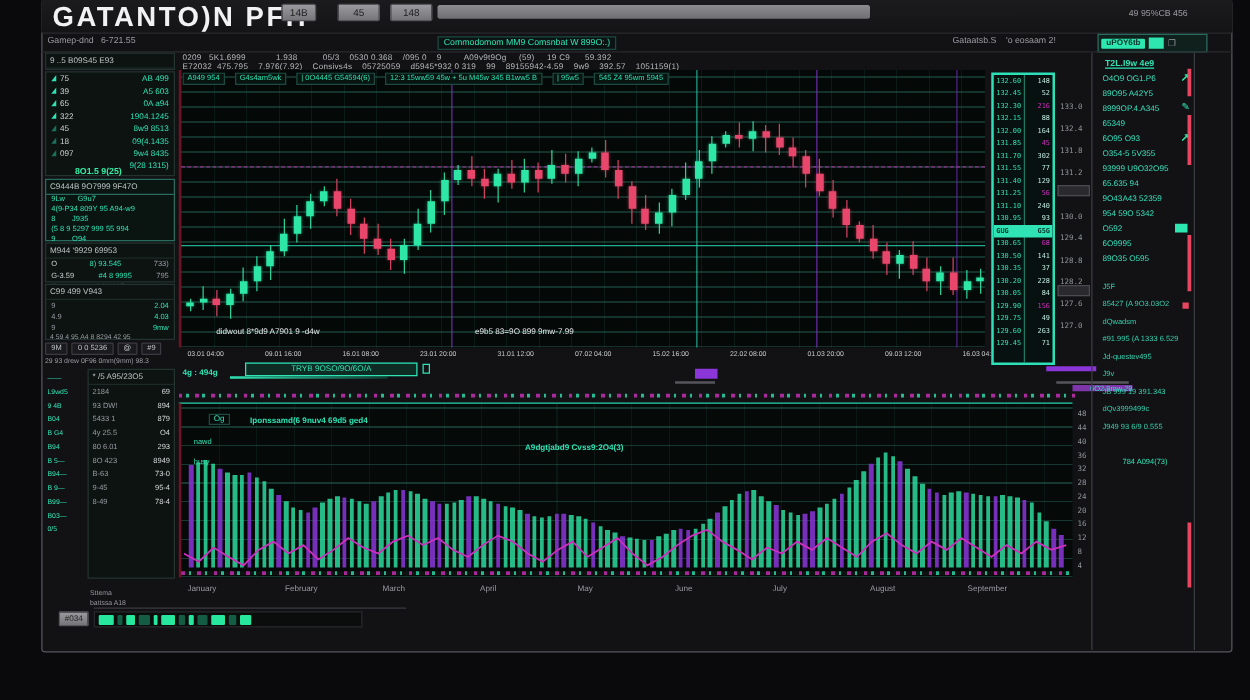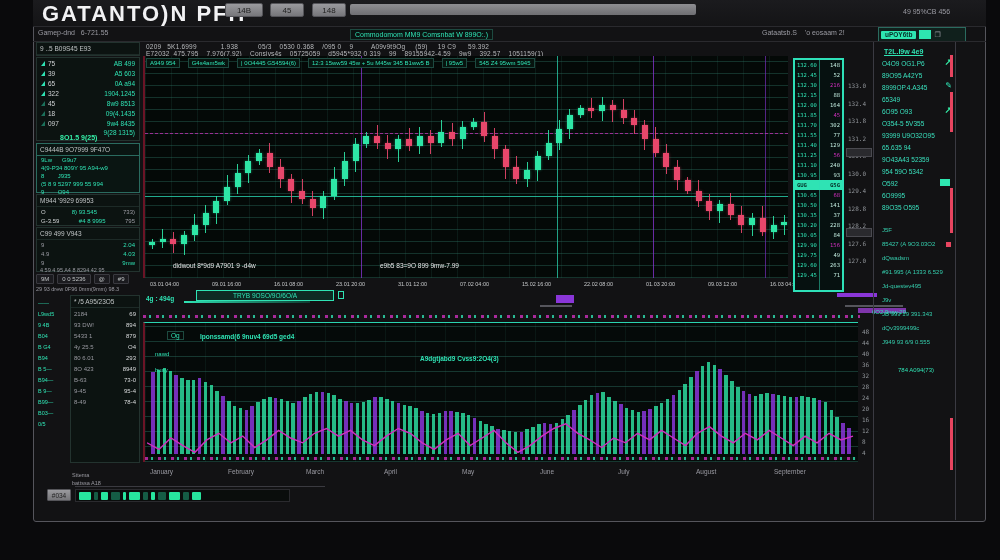--- a/index.html
+++ b/index.html
@@ -47,21 +47,21 @@
 </style>
 </head>
 <body>
 
 <div class="screen">
 
   <div class="abs window"></div>
 
   <div class="abs titlebar"></div>
   <div class="abs app-title">GATANTO)N PFH</div>
-  <div class="abs tb-btn" style="left:225px;width:38px;">14B</div>
+  <div class="abs tb-btn" style="left:225px;width:28px;">14B</div>
   <div class="abs tb-btn" style="left:270px;width:34px;">45</div>
   <div class="abs tb-btn" style="left:312px;width:34px;">148</div>
   <div class="abs tb-bar"></div>
   <div class="abs tray gray">49 95%CB 456</div>
 
   <div class="abs hdr-row gray" style="left:38px;">Gamep-dnd   6-721.55</div>
   <div class="abs hdr-row" style="left:350px;color:#2fe3b4;border:1px solid #1d4a40;padding:1px 4px;background:#0b1412;">Commodomom MM9 Comsnbat W 899O:.)</div>
   <div class="abs hdr-row gray" style="left:762px;">Gataatsb.S    'o eosaam 2!</div>
   <div class="abs" style="left:878px;top:27px;width:88px;height:15px;background:#10201c;border:1px solid #2a6b5f;display:flex;align-items:center;gap:3px;padding:0 2px;">
     <span class="chip">uPOY6tb</span>

